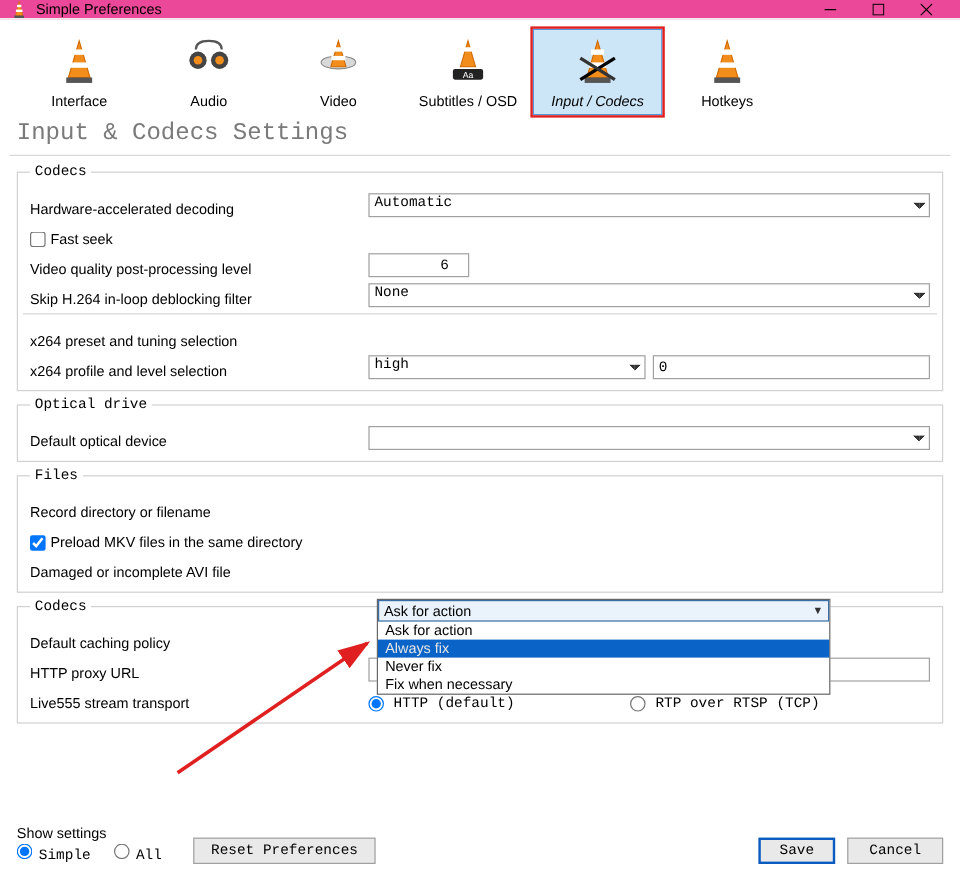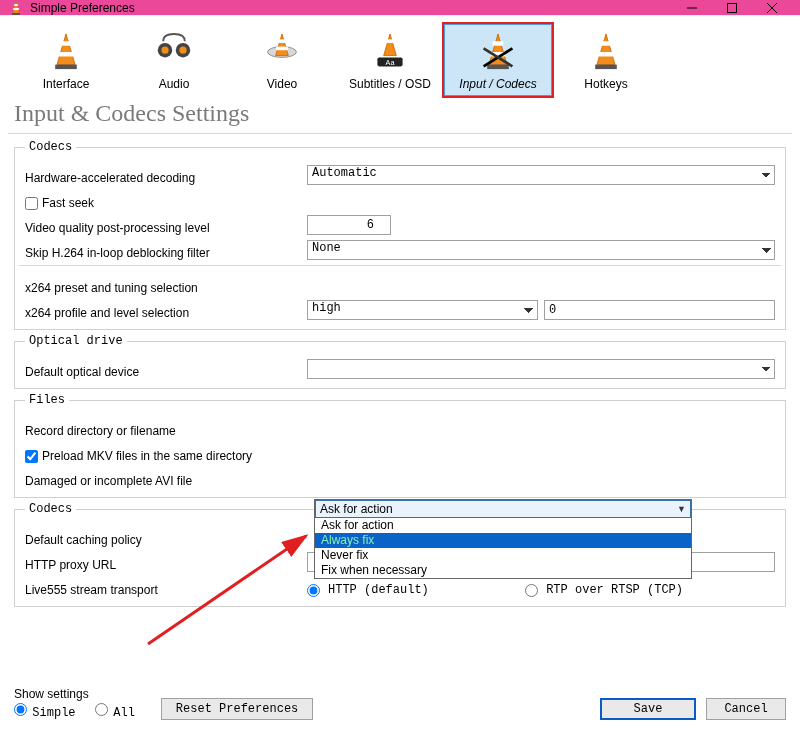--- a/index.html
+++ b/index.html
@@ -15,21 +15,21 @@
 
 
 .catbar { display: flex; padding: 8px 12px 0 12px; gap: 0; }
 .cat { width: 108px; text-align: center; padding: 6px 4px 4px 4px; border: 1px solid transparent; font-family: "Courier New", monospace; font-size: 12px; }
 .cat.selected { background: #cde6f7; border: 1px solid #5599dd; }
 .cat.highlighted { outline: 2px solid #e02020; font-style: italic; }
 .caticon { height: 42px; display: flex; align-items: center; justify-content: center; margin-bottom: 4px; }
 .catlabel { white-space: nowrap; }
 
 
-.section-title { font-size: 24px; color: #7a7a7a; padding: 4px 14px 6px 14px; font-family: Liberation Serif, serif; }
+.section-title { font-size: 20px; color: #7a7a7a; padding: 4px 14px 6px 14px; font-family: Liberation Mono, monospace; }
 hr.sep { border: none; border-top: 1px solid #d8d8d8; margin: 0 8px; }
 
 
 .content { padding: 2px 12px 0 12px; position: relative; }
 
 
 fieldset { border: 1px solid #d0d0d0; margin: 4px 2px 4px 2px; padding: 6px 10px 8px 10px; position: relative; }
 legend { font-size: 12px; padding: 0 4px; font-family: "Courier New", monospace; }
 
 
@@ -43,21 +43,21 @@
 .btn { height: 22px; padding: 0 14px; border: 1px solid #a0a0a0; background: #e9e9e9; font-size: 12px; font-family: "Courier New", monospace; }
 .btn.primary { border: 2px solid #0a5cc1; }
 
 .half { flex: 1; }
 
 
 .dd-open { position: absolute; border: 1px solid #666; background: #fff; z-index: 10; font-family: "Courier New", monospace; }
 .dd-sel { height: 18px; padding: 0 4px; border: 1px solid #3a6ea5; background: #eaf3fb; display: flex; align-items: center; justify-content: space-between; }
 .dd-sel::after { content: "▼"; font-size: 9px; color: #333; }
 .dd-item { padding: 0 6px; line-height: 15px; font-size: 12px; }
-.dd-item.hover { background: #0a64c8; color: #86efac; }
+.dd-item.hover { background: #0a64c8; color: #e5e5e5; }
 
 
 .radio { margin: 0 2px 0 0; }
 .radiolbl { margin-right: 16px; font-family: "Courier New", monospace; }
 
 
 .footer { position: absolute; left: 0; right: 0; bottom: 0; padding: 8px 14px 10px 14px; display: flex; align-items: flex-end; gap: 10px; background: #fff; }
 .footer .showset { display: flex; flex-direction: column; gap: 2px; font-family: "Courier New", monospace; }
 .footer .spacer { flex: 1; }
 
@@ -296,15 +296,15 @@
     <span>Show settings</span>
     <span>
       <input type="radio" class="radio" name="ss" checked="" style="">
       <span class="radiolbl">Simple</span>
       <input type="radio" class="radio" name="ss" style="">
       <span class="radiolbl">All</span>
     </span>
   </div>
   <button class="btn">Reset Preferences</button>
   <div class="spacer"></div>
-  <button class="btn primary" style="width:96px">Save</button>
+  <button class="btn primary" style="width:64px">Save</button>
   <button class="btn" style="width:80px">Cancel</button>
 </div>
 
 </body></html>

